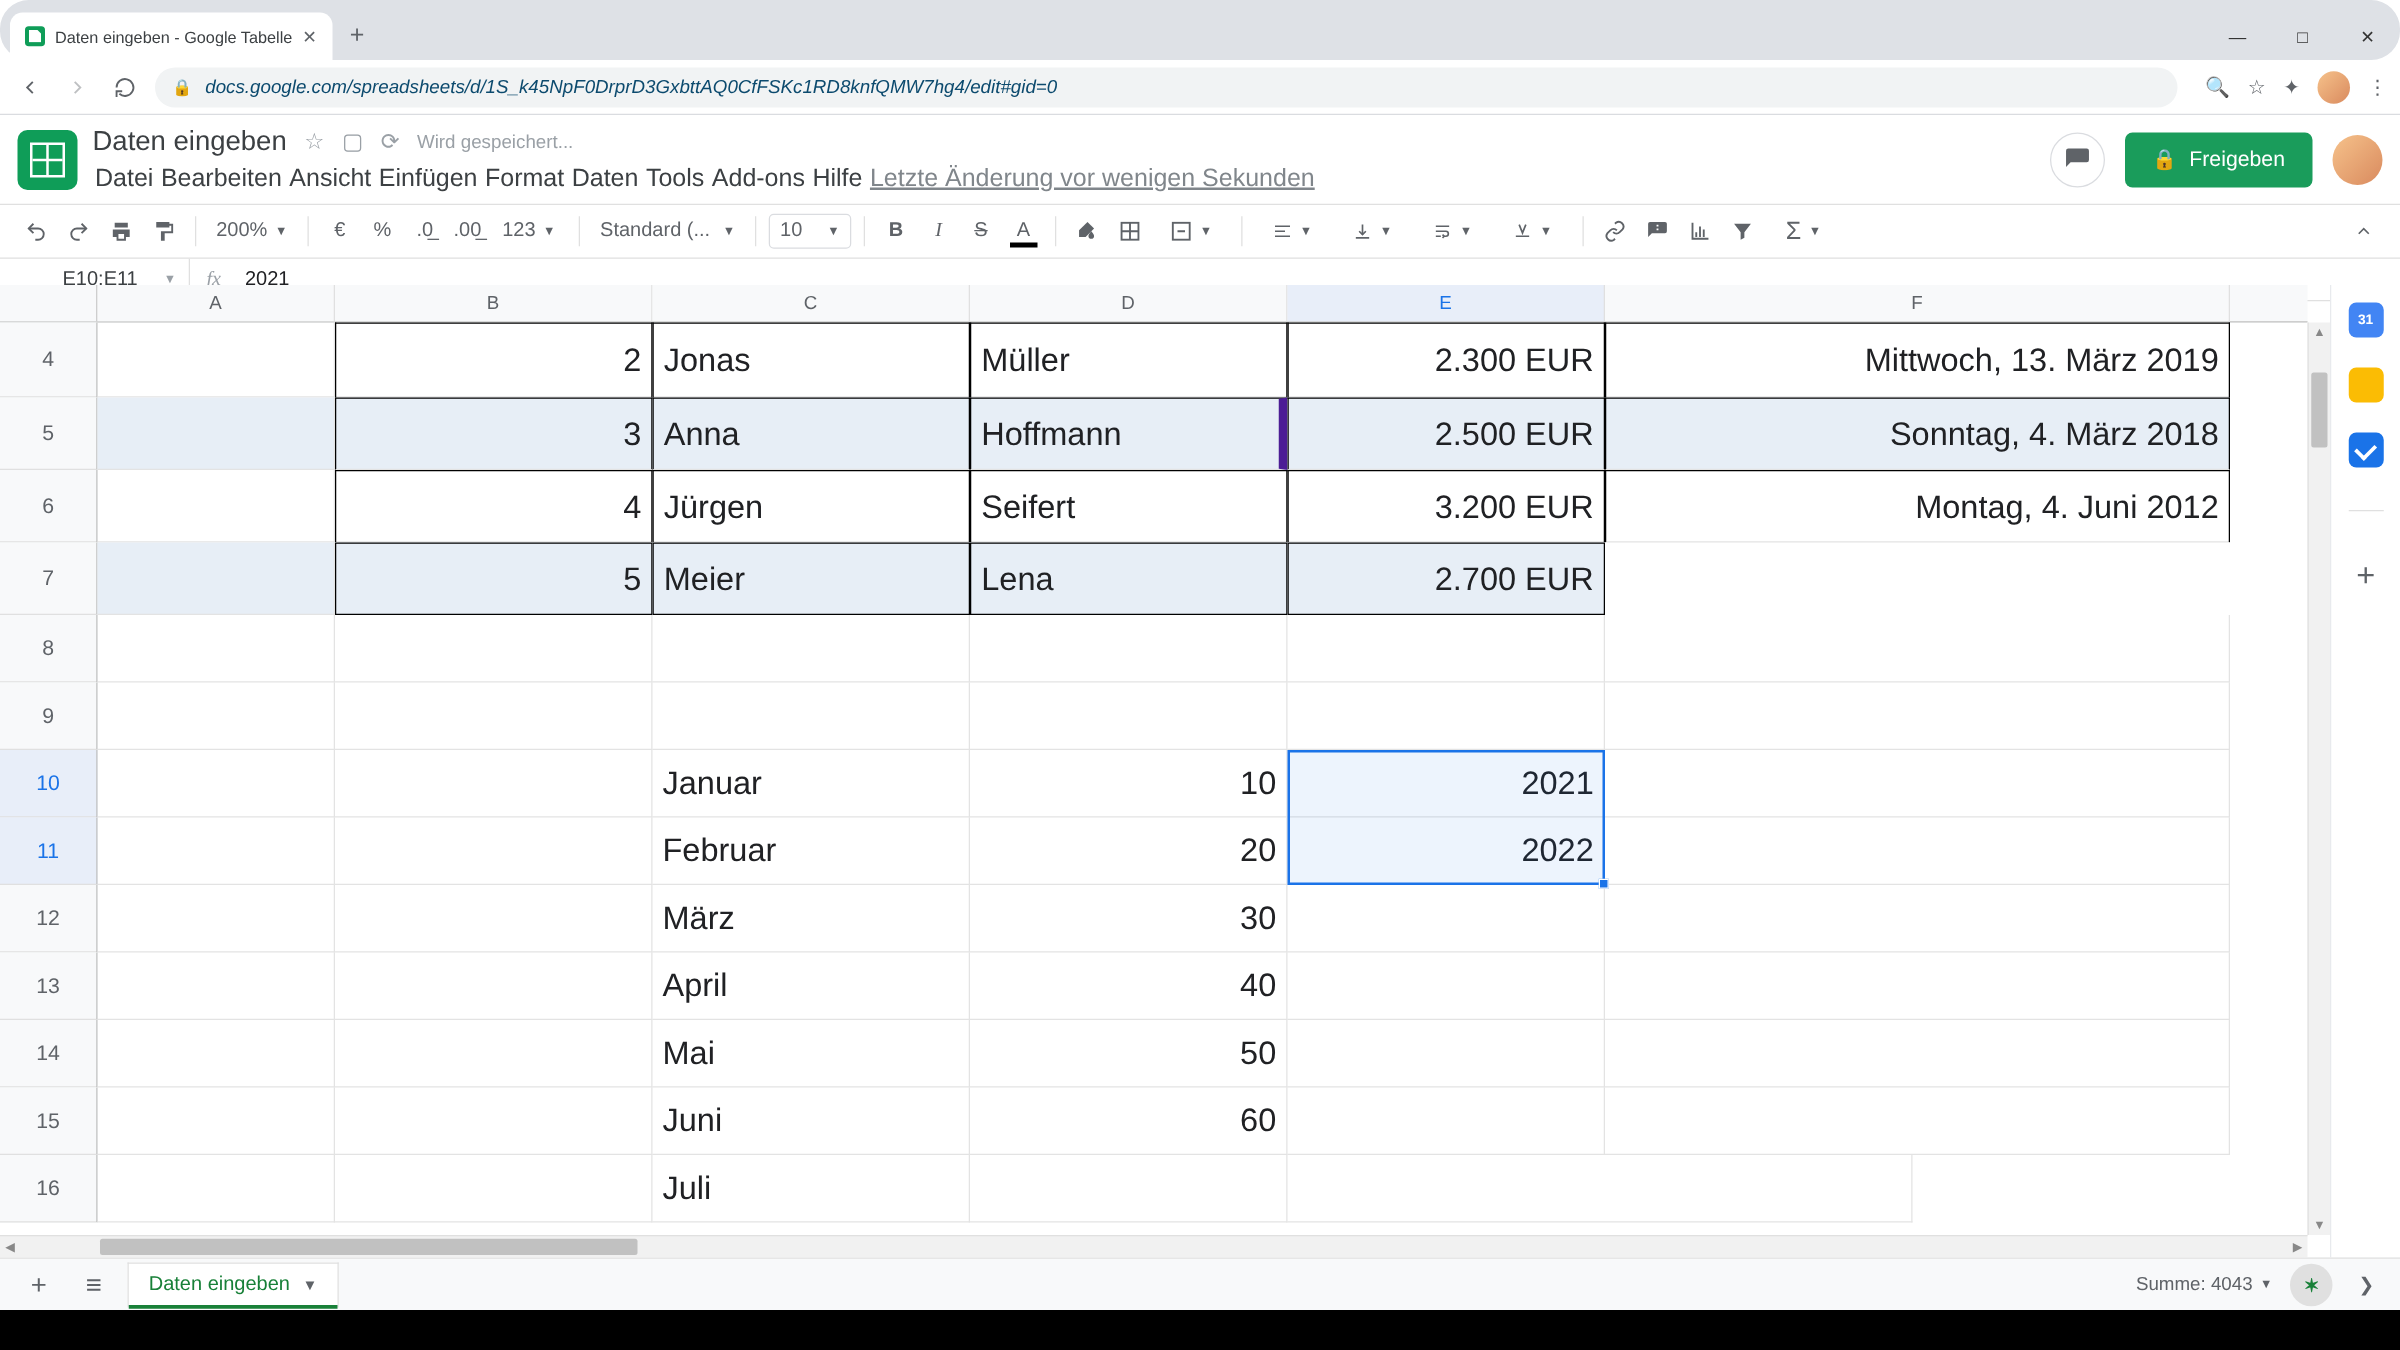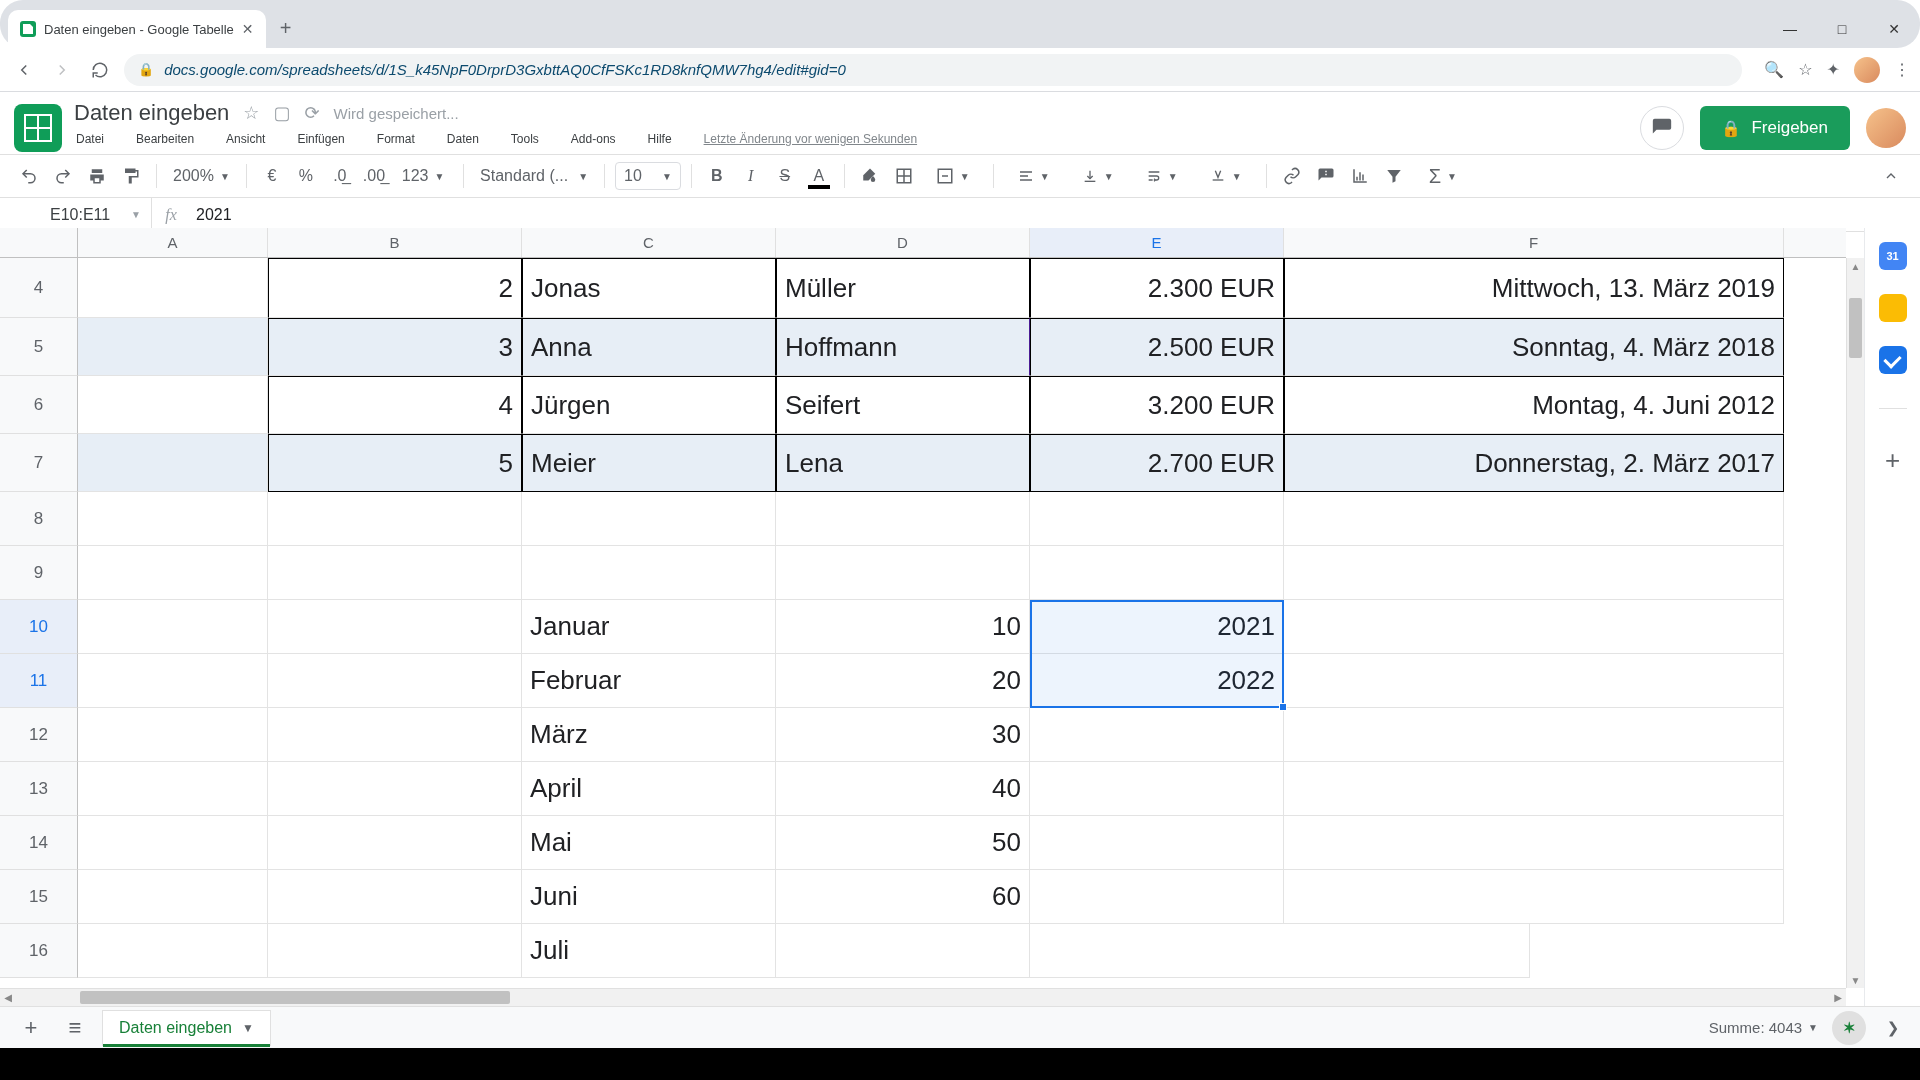--- a/index.html
+++ b/index.html
@@ -27,21 +27,21 @@
 
   
   .docs-header { display:flex; align-items:flex-start; padding:8px 14px 0 14px; gap:12px; }
   .sheets-logo { width:48px; height:48px; background:#0f9d58; border-radius:8px; position:relative; flex:0 0 48px; margin-top:4px;}
   .sheets-logo::after{content:""; position:absolute; left:10px; top:10px; right:10px; bottom:10px; border:2px solid #fff; background:linear-gradient(#fff,#fff) center/100% 2px no-repeat, linear-gradient(#fff,#fff) center/2px 100% no-repeat;}
   .doc-mid { flex:1; display:flex; flex-direction:column; gap:2px;}
   .doc-title-row { display:flex; align-items:center; gap:14px; }
   .doc-title { font-size:22px; color:#3c4043; }
   .doc-ico { color:#9aa0a6; font-size:18px; }
   .save-status { color:#9aa0a6; font-size:15px; }
-  .menu-row { display:flex; gap:32px; font-size:12px; color:#3c4043; padding:4px 0 8px 2px;}
+  .menu-row { display:flex; gap:6px; font-size:20px; color:#3c4043; padding:4px 0 8px 2px;}
   .menu-row span { cursor:pointer; }
   .menu-row .last-edit { color:#80868b; text-decoration:underline; }
   .header-right { display:flex; align-items:center; gap:16px; margin-top:6px;}
   .comment-btn { width:44px; height:44px; border:1px solid #dadce0; border-radius:50%; display:flex; align-items:center; justify-content:center; color:#5f6368;}
   .share-btn { background:#1a9c5b; color:#fff; height:44px; border-radius:6px; display:flex; align-items:center; gap:10px; padding:0 22px; font-size:17px; font-weight:500;}
   .share-btn .lock-ico{ font-size:16px;}
   .user-avatar { width:40px; height:40px; border-radius:50%; background:linear-gradient(135deg,#f6c28b,#d98a5e); }
 
   
   .toolbar { height:44px; border-top:1px solid #e0e0e0; border-bottom:1px solid #e0e0e0; display:flex; align-items:center; padding:0 14px; gap:4px; color:#5f6368; font-size:16px;}
@@ -366,41 +366,40 @@
             <div class="cell" style="width:254px; height:60px;border-top:1px solid #000;border-left:1px solid #000;border-right:1px solid #000;">Jonas</div>
             <div class="cell" style="width:254px; height:60px;border-top:1px solid #000;border-left:1px solid #000;border-right:1px solid #000;">Müller</div>
             <div class="cell num" style="width:254px; height:60px;border-top:1px solid #000;border-left:1px solid #000;border-right:1px solid #000;">2.300 EUR</div>
             <div class="cell num" style="width:500px; height:60px;border-top:1px solid #000;border-right:1px solid #000;border-left:1px solid #000;">Mittwoch, 13. März 2019</div>
           </div>
           <div class="row" style="top:60px; height:58px">
             <div class="rowh" style="height:58px">5</div>
             <div class="cell banded" style="width:190px; height:58px;"></div>
             <div class="cell num banded" style="width:254px; height:58px;border-top:1px solid #000;border-left:1px solid #000;border-right:1px solid #000;">3</div>
             <div class="cell banded" style="width:254px; height:58px;border-top:1px solid #000;border-left:1px solid #000;border-right:1px solid #000;">Anna</div>
-            <div class="cell banded" style="width:254px; height:58px;border-top:1px solid #000;border-left:1px solid #000;border-right:1px solid #4c1d95;">Hoffmann</div>
+            <div class="cell banded" style="width:254px; height:58px;border-top:1px solid #000;border-left:1px solid #000;border-right:7px solid #4c1d95;">Hoffmann</div>
             <div class="cell num banded" style="width:254px; height:58px;border-top:1px solid #000;border-left:1px solid #000;border-right:1px solid #000;">2.500 EUR</div>
             <div class="cell num banded" style="width:500px; height:58px;border-top:1px solid #000;border-right:1px solid #000;border-left:1px solid #000;">Sonntag, 4. März 2018</div>
           </div>
           <div class="row" style="top:118px; height:58px">
             <div class="rowh" style="height:58px">6</div>
             <div class="cell" style="width:190px; height:58px;"></div>
             <div class="cell num" style="width:254px; height:58px;border-top:1px solid #000;border-left:1px solid #000;border-right:1px solid #000;">4</div>
             <div class="cell" style="width:254px; height:58px;border-top:1px solid #000;border-left:1px solid #000;border-right:1px solid #000;">Jürgen</div>
             <div class="cell" style="width:254px; height:58px;border-top:1px solid #000;border-left:1px solid #000;border-right:1px solid #000;">Seifert</div>
             <div class="cell num" style="width:254px; height:58px;border-top:1px solid #000;border-left:1px solid #000;border-right:1px solid #000;">3.200 EUR</div>
             <div class="cell num" style="width:500px; height:58px;border-top:1px solid #000;border-right:1px solid #000;border-left:1px solid #000;">Montag, 4. Juni 2012</div>
           </div>
           <div class="row" style="top:176px; height:58px">
             <div class="rowh" style="height:58px">7</div>
             <div class="cell banded" style="width:190px; height:58px;"></div>
             <div class="cell num banded" style="width:254px; height:58px;border-top:1px solid #000;border-bottom:1px solid #000;border-left:1px solid #000;border-right:1px solid #000;">5</div>
             <div class="cell banded" style="width:254px; height:58px;border-top:1px solid #000;border-bottom:1px solid #000;border-left:1px solid #000;border-right:1px solid #000;">Meier</div>
             <div class="cell banded" style="width:254px; height:58px;border-top:1px solid #000;border-bottom:1px solid #000;border-left:1px solid #000;border-right:1px solid #000;">Lena</div>
             <div class="cell num banded" style="width:254px; height:58px;border-top:1px solid #000;border-bottom:1px solid #000;border-left:1px solid #000;border-right:1px solid #000;">2.700 EUR</div>
-            <div class="cell num banded" style="width:500px; height:58px;border-top:1px solid #000;border-bottom:1px solid #000;border-right:1px solid #000;border-left:1px solid #000;">Donnerstag, 2. März 2017</div>
           </div>
           <div class="row" style="top:234px; height:54px">
             <div class="rowh" style="height:54px">8</div>
             <div class="cell" style="width:190px; height:54px;"></div>
             <div class="cell num" style="width:254px; height:54px;"></div>
             <div class="cell" style="width:254px; height:54px;"></div>
             <div class="cell" style="width:254px; height:54px;"></div>
             <div class="cell num" style="width:254px; height:54px;"></div>
             <div class="cell num" style="width:500px; height:54px;"></div>
           </div>

